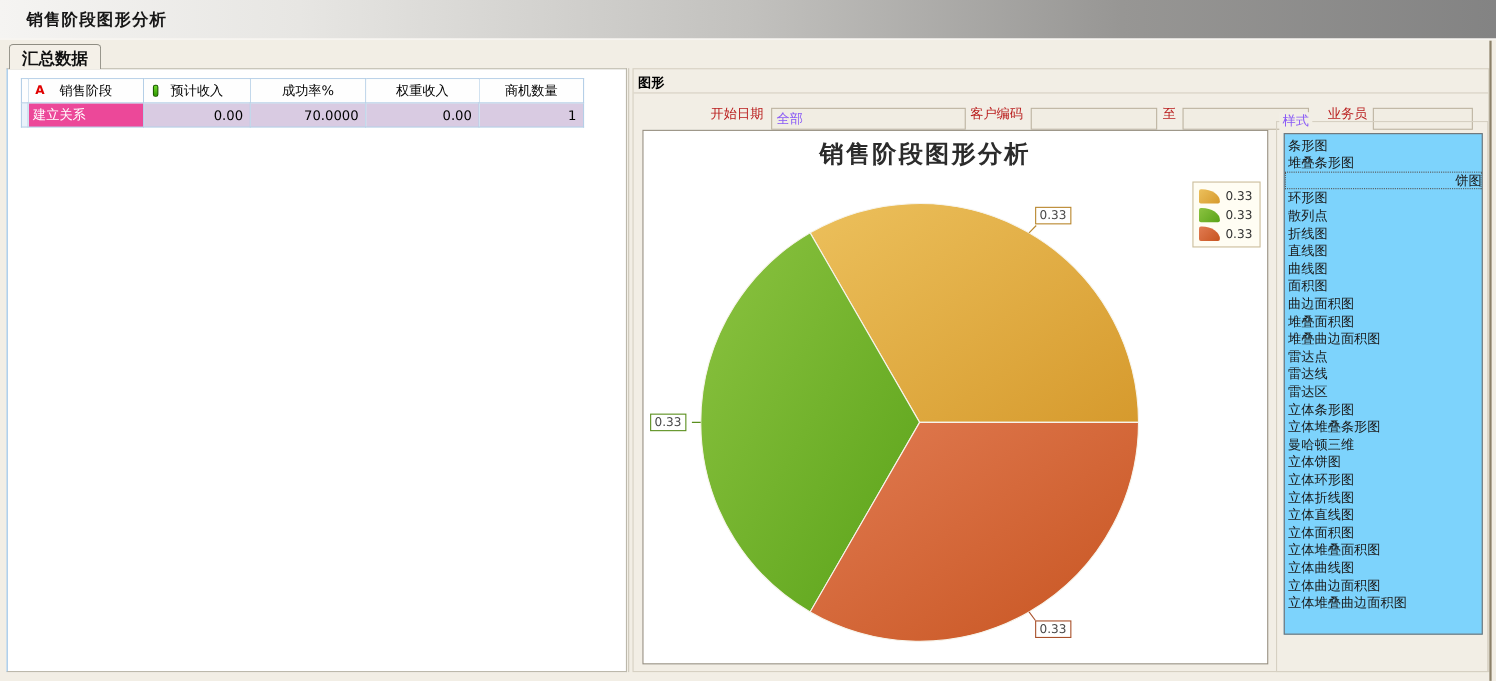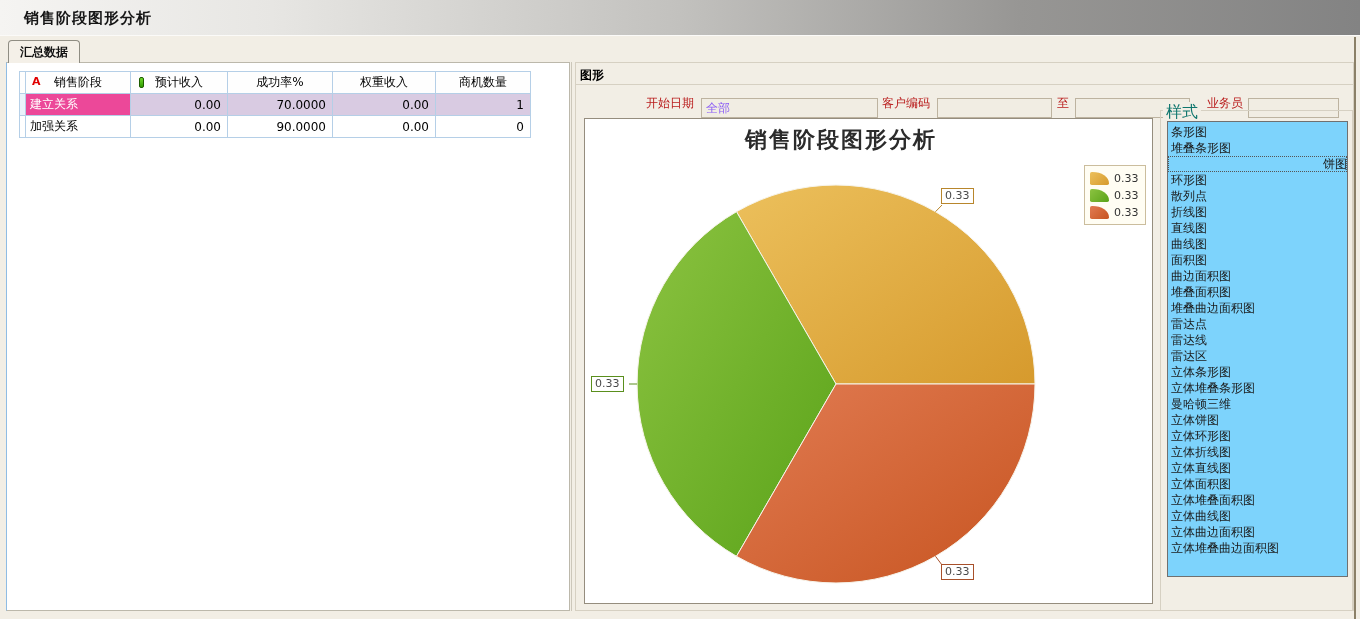--- a/index.html
+++ b/index.html
@@ -8,21 +8,21 @@
 
   
   .titlebar { position:absolute; left:0; top:0; width:1360px; height:36px;
     background:linear-gradient(90deg,#f5f4f2 0%,#e7e6e3 20%,#c2c1be 50%,#979694 75%,#838383 100%);
     border-bottom:1px solid #fbfaf8; }
   .titlebar span { position:absolute; left:24px; top:9px; font-size:15px; font-weight:bold; color:#161616; letter-spacing:1px; }
 
   
   .tab { position:absolute; left:8px; top:40px; height:23px; padding:3px 11px 0 11px;
     background:#f4f0e8; border:1px solid #8f8d83; border-bottom:none; border-radius:4px 4px 0 0;
-    font-size:12px; font-weight:bold; color:#111; z-index:3; }
+    font-size:15px; font-weight:bold; color:#111; z-index:3; }
 
   
   .left-panel { position:absolute; left:6px; top:62px; width:564px; height:549px;
     background:#fff; border:1px solid #bcb8ab; border-left-color:#8fbce4; }
 
   table.grid { border-collapse:collapse; position:absolute; left:12px; top:8px; table-layout:fixed; }
   table.grid th, table.grid td { border:1px solid #b5cfe7; font-size:12px; height:22px; overflow:hidden; white-space:nowrap; }
   table.grid th { font-weight:normal; text-align:center; background:#fefefe; position:relative; color:#000; }
   td.gutter, th.gutter { background:#f4f8fc; }
   td.stage { text-align:left; padding-left:4px; }
@@ -59,21 +59,21 @@
   .pie-label-2 { left:356px; top:445px; }
 
   .legend { position:absolute; left:499px; top:46px; width:62px; background:#fffdf3;
     border:1px solid #cbbd9d; padding:4px 5px 3px 5px; }
   .legend-row { display:flex; align-items:center; height:17px; }
   .legend-swatch { width:19px; height:13px; border-radius:2px 100% 2px 2px; margin-right:5px; flex:none; }
   .legend-row span.v { font-size:11px; color:#333; }
 
   
   .styles-group { position:absolute; left:1160px; top:110px; width:193px; height:501px; border:1px solid #d6d0c2; }
-  .styles-group > .glabel { position:absolute; left:2px; top:-9px; padding:0 3px; background:#f2eee5; font-size:16px; color:#0f766e; }
+  .styles-group > .glabel { position:absolute; left:2px; top:-9px; padding:0 3px; background:#f2eee5; font-size:12px; color:#8b5cf6; }
   .style-list { position:absolute; left:6px; top:10px; width:181px; height:456px; background:#7dd3fc;
     border:1px solid #707070; overflow:hidden; padding-top:2px; }
   .style-item { font-size:12px; height:16px; line-height:16px; padding-left:3px; color:#1a1a1a; white-space:nowrap; }
   .style-item.sel { outline:1px dotted #555; outline-offset:-1px;text-align:right; }
 
   .right-frame { position:absolute; left:1354px; top:37px; width:2px; height:582px; background:#8b8068; }
 </style>
 </head>
 <body>
 
@@ -105,28 +105,20 @@
             <th><span>权重收入</span></th>
             <th><span>商机数量</span></th>
           </tr>
           <tr class="r0 sel">
             <td class="gutter"></td>
             <td class="stage">建立关系</td>
             <td class="num">0.00</td>
             <td class="num">70.0000</td>
             <td class="num">0.00</td>
             <td class="num">1</td>
-          </tr>
-          <tr class="r2">
-            <td class="gutter"></td>
-            <td class="stage">加强关系</td>
-            <td class="num">0.00</td>
-            <td class="num">90.0000</td>
-            <td class="num">0.00</td>
-            <td class="num">0</td>
           </tr>
         </tbody>
       </table>
     </div>
 </div>
 
 <div class="v-split"></div>
 
 <div class="graph-group">
   <div class="graph-group-header">

